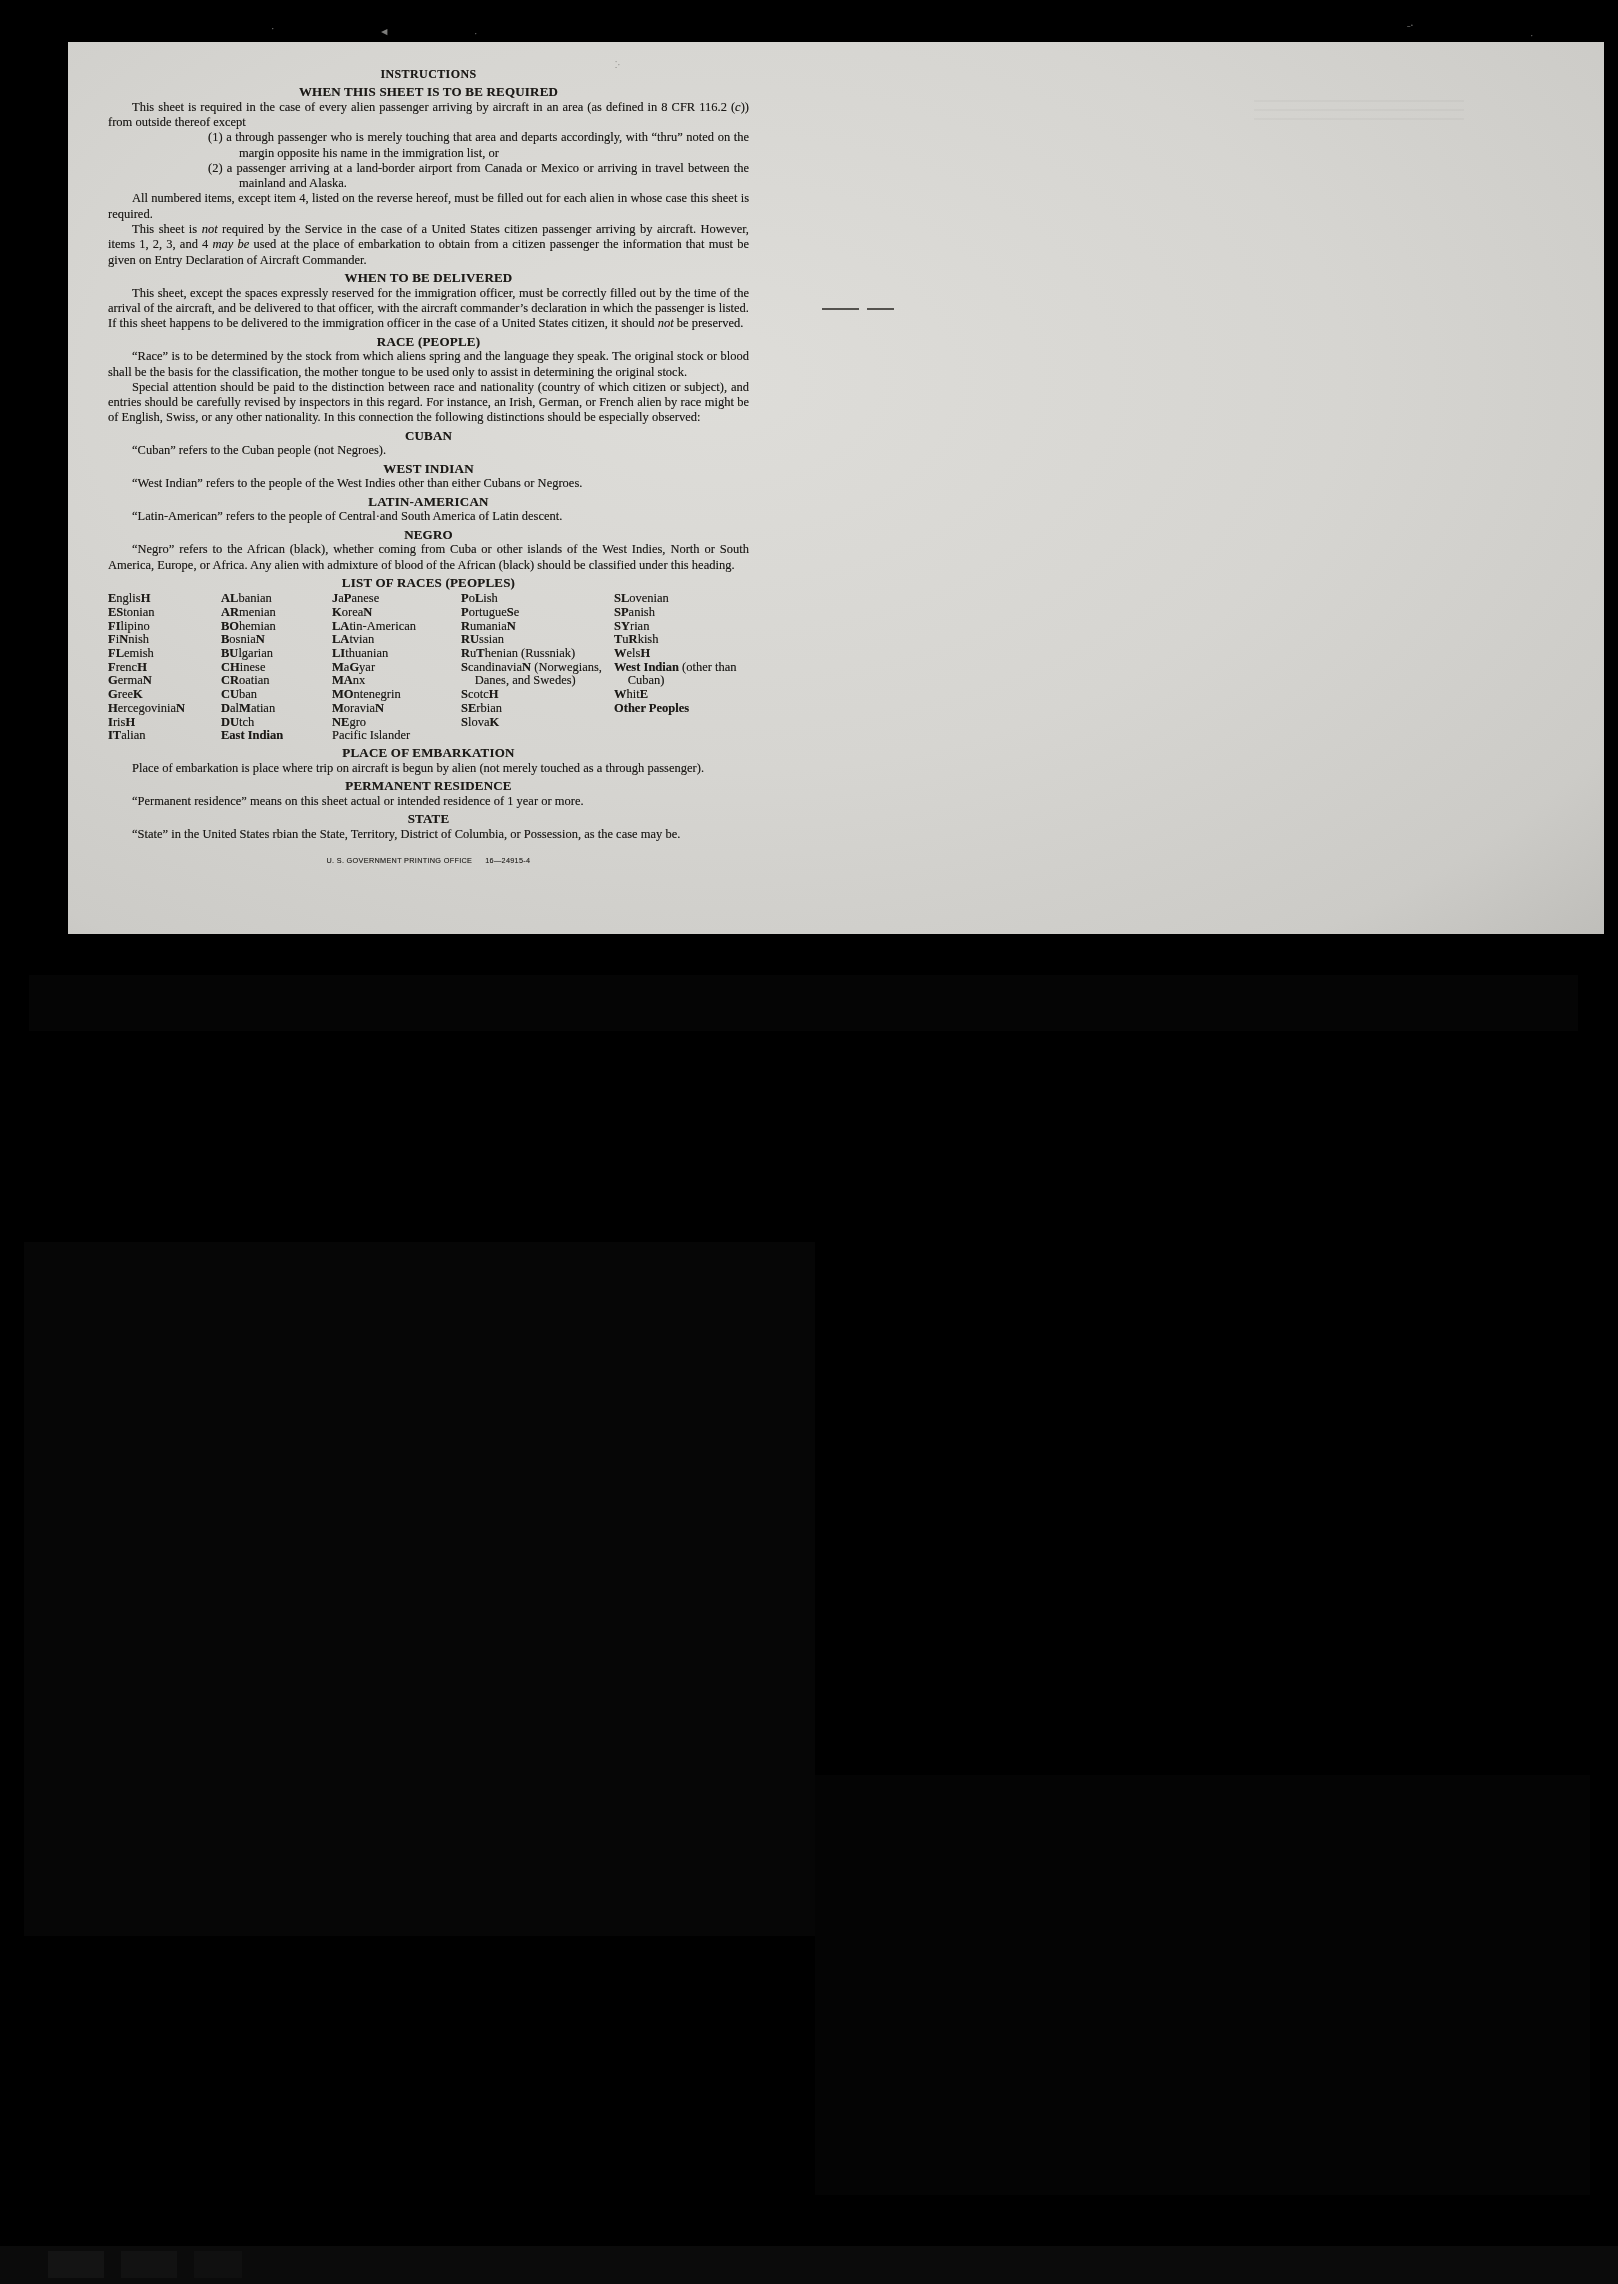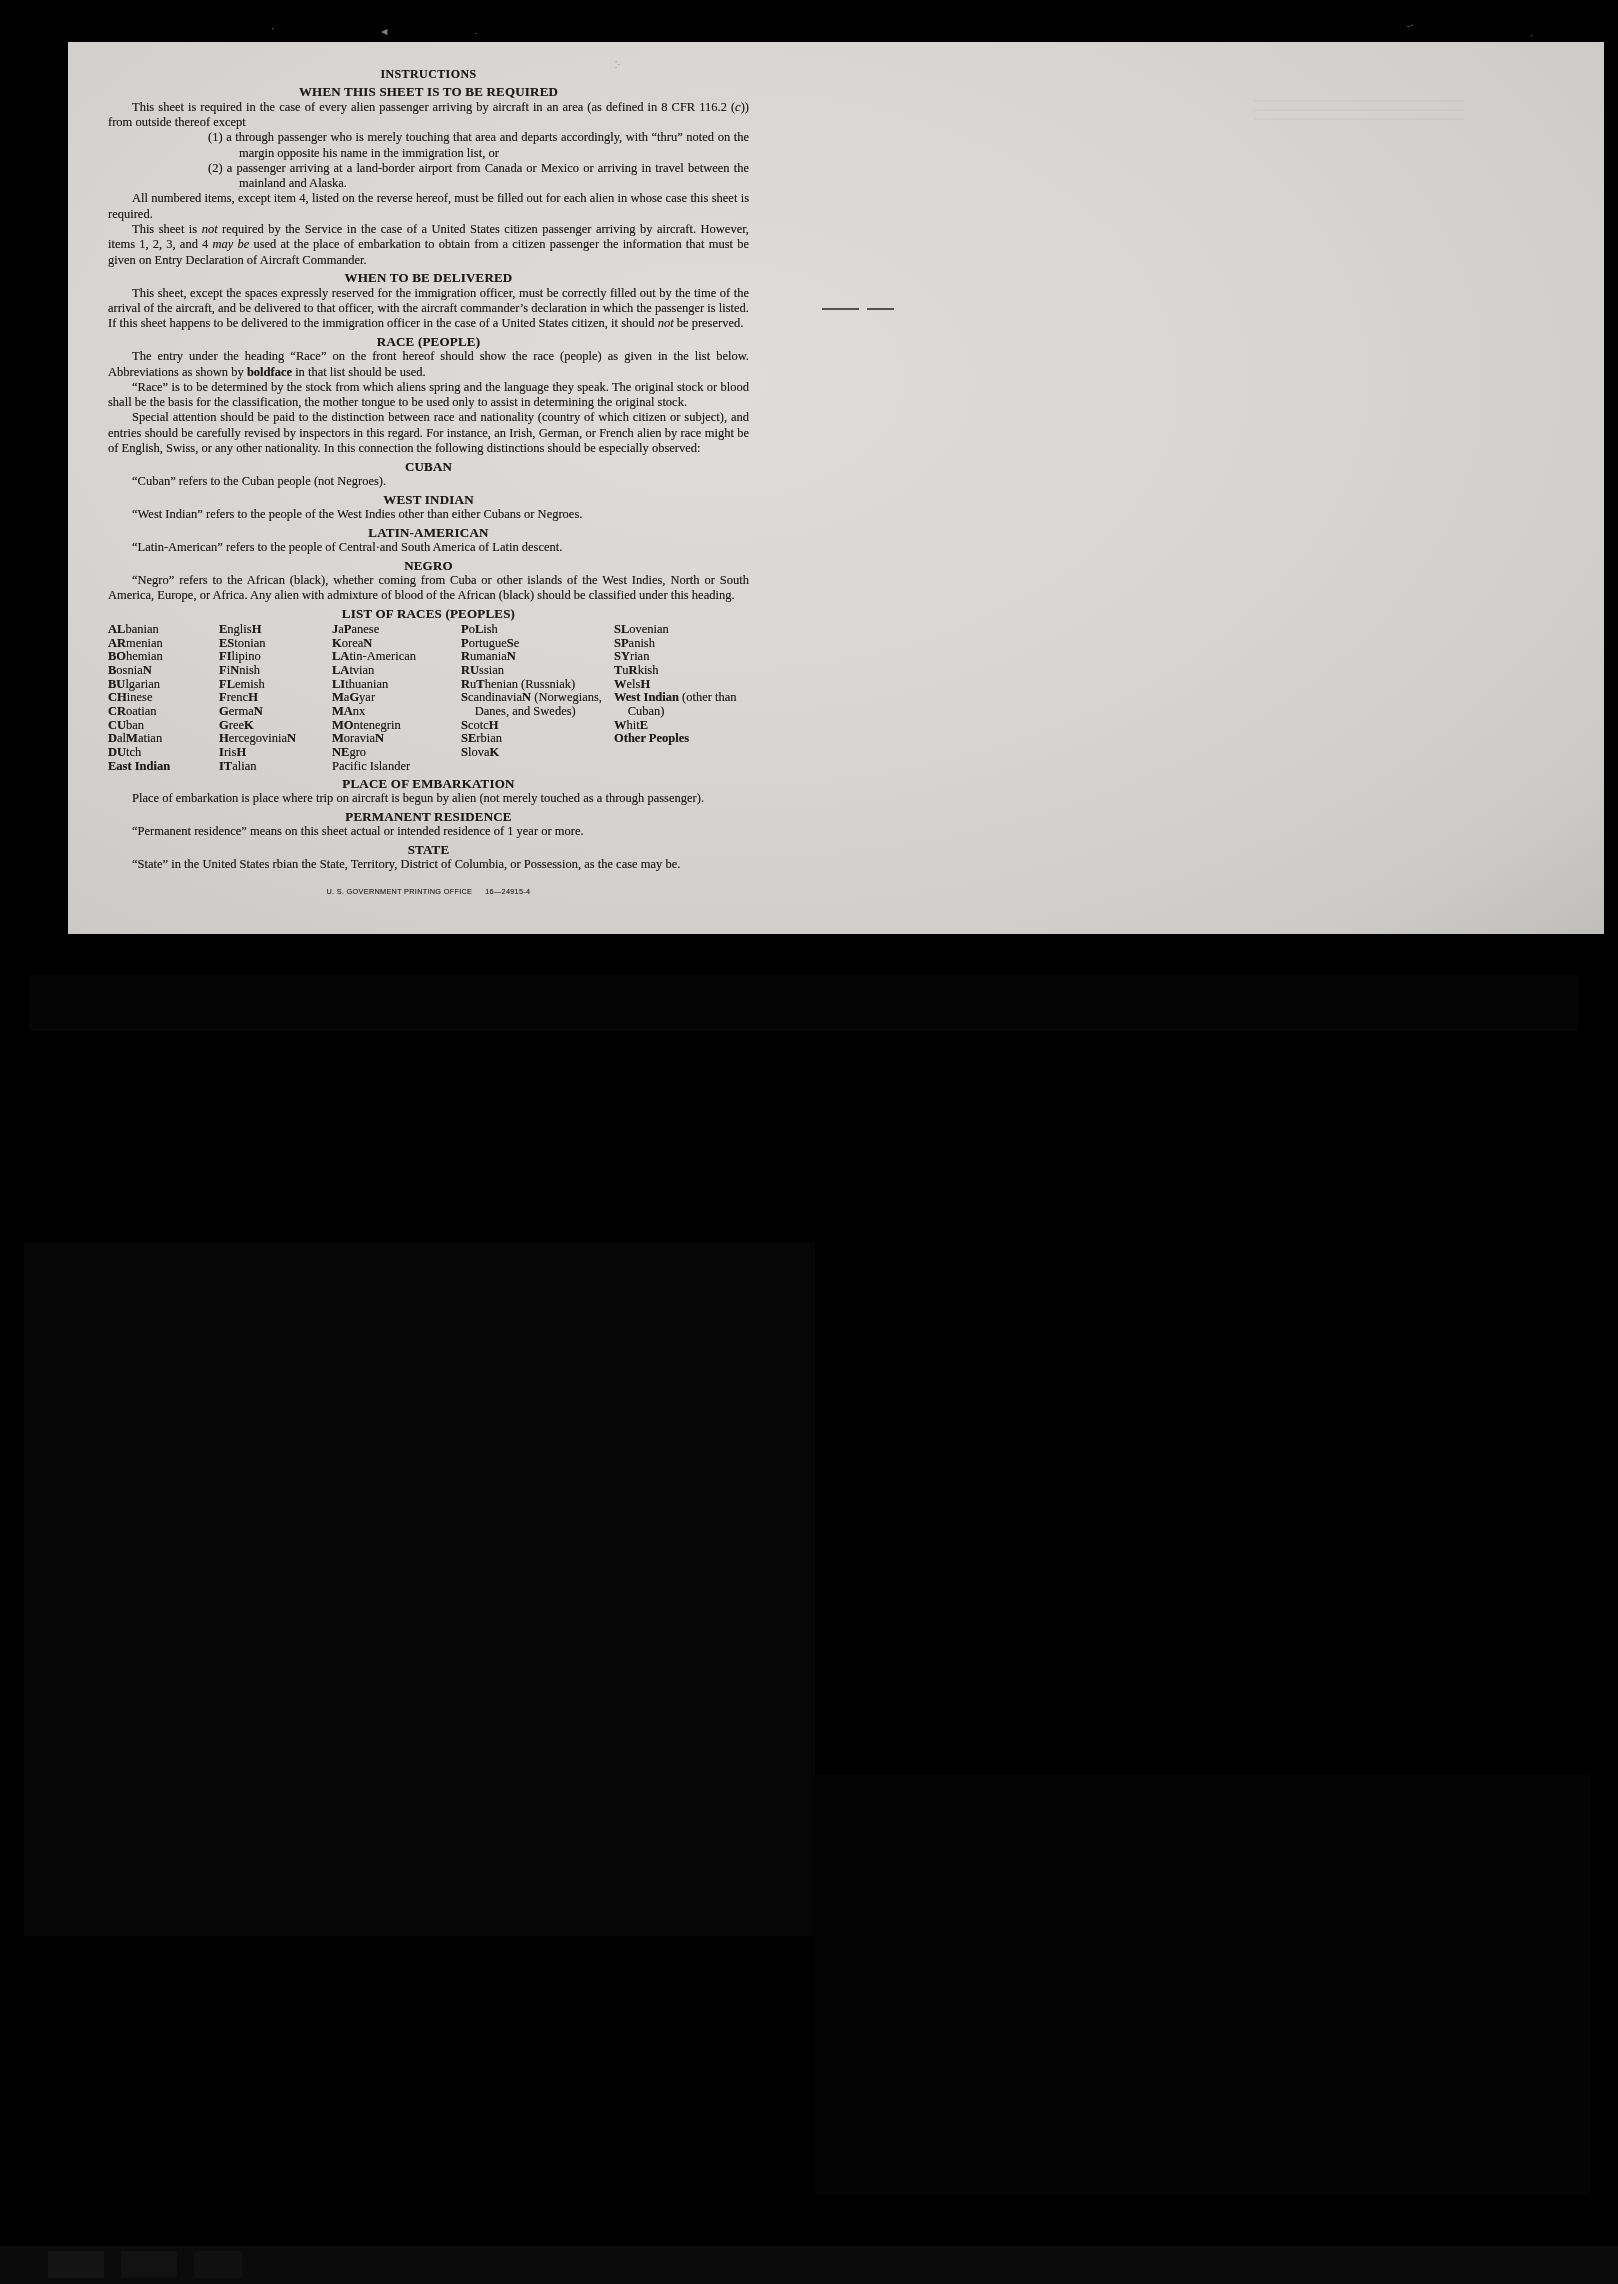--- a/index.html
+++ b/index.html
@@ -92,64 +92,63 @@
     <p class="body">This sheet is required in the case of every alien passenger arriving by aircraft in an area (as defined in 8 CFR 116.2 (<i>c</i>)) from outside thereof except</p>
     <p class="hang">(1) a through passenger who is merely touching that area and departs accordingly, with “thru” noted on the margin opposite his name in the immigration list, or</p>
     <p class="hang">(2) a passenger arriving at a land-border airport from Canada or Mexico or arriving in travel between the mainland and Alaska.</p>
     <p class="body">All numbered items, except item 4, listed on the reverse hereof, must be filled out for each alien in whose case this sheet is required.</p>
     <p class="body">This sheet is <i>not</i> required by the Service in the case of a United States citizen passenger arriving by aircraft.  However, items 1, 2, 3, and 4 <i>may be</i> used at the place of embarkation to obtain from a citizen passenger the information that must be given on Entry Declaration of Aircraft Commander.</p>
 
     <div class="heading">WHEN TO BE DELIVERED</div>
     <p class="body">This sheet, except the spaces expressly reserved for the immigration officer, must be correctly filled out by the time of the arrival of the aircraft, and be delivered to that officer, with the aircraft commander’s declaration in which the passenger is listed.  If this sheet happens to be delivered to the immigration officer in the case of a United States citizen, it should <i>not</i> be preserved.</p>
 
     <div class="heading">RACE (PEOPLE)</div>
-    <p class="body">The entry under the heading “Race” on the front hereof should show the race (people) as given in the list below.  Abbreviations as shown by <b>boldface</b> in that list should be used.</p>
     <p class="body">“Race” is to be determined by the stock from which aliens spring and the language they speak.  The original stock or blood shall be the basis for the classification, the mother tongue to be used only to assist in determining the original stock.</p>
     <p class="body">Special attention should be paid to the distinction between race and nationality (country of which citizen or subject), and entries should be carefully revised by inspectors in this regard.  For instance, an Irish, German, or French alien by race might be of English, Swiss, or any other nationality.  In this connection the following distinctions should be especially observed:</p>
 
     <div class="heading">CUBAN</div>
     <p class="body">“Cuban” refers to the Cuban people (not Negroes).</p>
 
     <div class="heading">WEST INDIAN</div>
     <p class="body">“West Indian” refers to the people of the West Indies other than either Cubans or Negroes.</p>
 
     <div class="heading">LATIN-AMERICAN</div>
     <p class="body">“Latin-American” refers to the people of Central·and South America of Latin descent.</p>
 
     <div class="heading">NEGRO</div>
     <p class="body">“Negro” refers to the African (black), whether coming from Cuba or other islands of the West Indies, North or South America, Europe, or Africa.  Any alien with admixture of blood of the African (black) should be classified under this heading.</p>
 
     <div class="heading">LIST OF RACES (PEOPLES)</div>
     <div class="races-row">
+      <div class="race-col c2">
+          <div class="race-item"><b>E</b>nglis<b>H</b></div>
+          <div class="race-item"><b>ES</b>tonian</div>
+          <div class="race-item"><b>FI</b>lipino</div>
+          <div class="race-item"><b>F</b>i<b>N</b>nish</div>
+          <div class="race-item"><b>FL</b>emish</div>
+          <div class="race-item"><b>F</b>renc<b>H</b></div>
+          <div class="race-item"><b>G</b>erma<b>N</b></div>
+          <div class="race-item"><b>G</b>ree<b>K</b></div>
+          <div class="race-item"><b>H</b>ercegovinia<b>N</b></div>
+          <div class="race-item"><b>I</b>ris<b>H</b></div>
+          <div class="race-item"><b>IT</b>alian</div>
+        </div>
       <div class="race-col c1">
           <div class="race-item"><b>AL</b>banian</div>
           <div class="race-item"><b>AR</b>menian</div>
           <div class="race-item"><b>BO</b>hemian</div>
           <div class="race-item"><b>B</b>osnia<b>N</b></div>
           <div class="race-item"><b>BU</b>lgarian</div>
           <div class="race-item"><b>CH</b>inese</div>
           <div class="race-item"><b>CR</b>oatian</div>
           <div class="race-item"><b>CU</b>ban</div>
           <div class="race-item"><b>D</b>al<b>M</b>atian</div>
           <div class="race-item"><b>DU</b>tch</div>
           <div class="race-item"><b>East Indian</b></div>
         </div>
-      <div class="race-col c2">
-          <div class="race-item"><b>E</b>nglis<b>H</b></div>
-          <div class="race-item"><b>ES</b>tonian</div>
-          <div class="race-item"><b>FI</b>lipino</div>
-          <div class="race-item"><b>F</b>i<b>N</b>nish</div>
-          <div class="race-item"><b>FL</b>emish</div>
-          <div class="race-item"><b>F</b>renc<b>H</b></div>
-          <div class="race-item"><b>G</b>erma<b>N</b></div>
-          <div class="race-item"><b>G</b>ree<b>K</b></div>
-          <div class="race-item"><b>H</b>ercegovinia<b>N</b></div>
-          <div class="race-item"><b>I</b>ris<b>H</b></div>
-          <div class="race-item"><b>IT</b>alian</div>
-        </div>
       <div class="race-col c3">
           <div class="race-item"><b>J</b>a<b>P</b>anese</div>
           <div class="race-item"><b>K</b>orea<b>N</b></div>
           <div class="race-item"><b>LA</b>tin-American</div>
           <div class="race-item"><b>LA</b>tvian</div>
           <div class="race-item"><b>LI</b>thuanian</div>
           <div class="race-item"><b>M</b>a<b>G</b>yar</div>
           <div class="race-item"><b>MA</b>nx</div>
           <div class="race-item"><b>MO</b>ntenegrin</div>
           <div class="race-item"><b>M</b>oravia<b>N</b></div>

